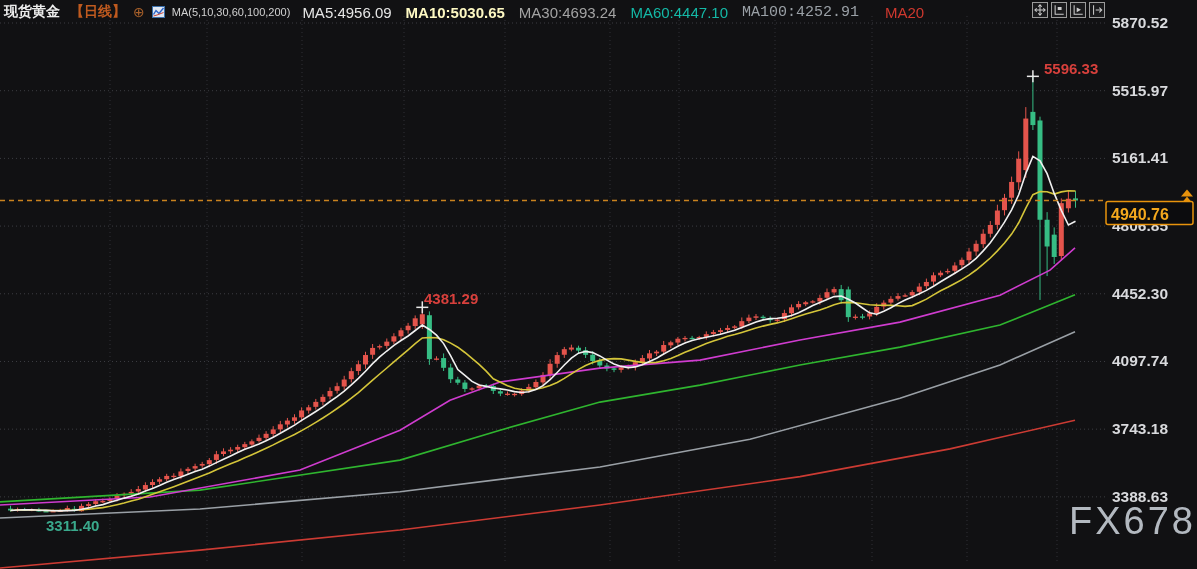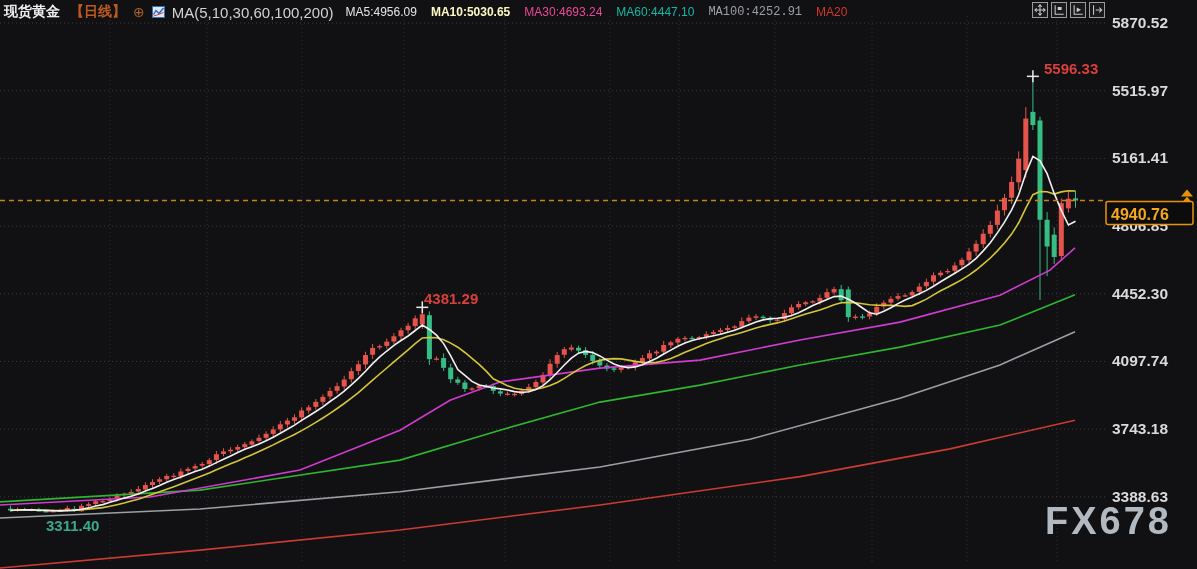--- a/index.html
+++ b/index.html
@@ -5,28 +5,28 @@
   html,body{margin:0;padding:0;background:#111113;width:1197px;height:569px;overflow:hidden;
     font-family:"Liberation Sans","DejaVu Sans",sans-serif;}
   #stage{position:relative;width:1197px;height:569px;background:#111113;}
   #chart{position:absolute;left:0;top:0;}
   .header{position:absolute;left:4px;top:2px;height:20px;display:flex;align-items:center;z-index:5;
     white-space:nowrap;}
   .title{color:#ececec;font-size:14px;font-weight:bold;font-family:Liberation Mono, monospace;}
   .tf{color:#bf5a1f;font-size:14px;font-weight:bold;margin-left:10px;}
   .cplus{color:#a8602a;font-size:14px;margin-left:7px;line-height:1;}
   .ind-icon{margin-left:7px;display:inline-flex;align-items:center;}
-  .magroup{color:#d2d2d2;font-size:15px;margin-left:7px;}
+  .magroup{color:#d2d2d2;font-size:11px;margin-left:7px;}
   .legend{display:inline-flex;margin-left:12px;}
-  .legend span{font-size:12px;margin-right:14px;}
+  .legend span{font-size:15px;margin-right:14px;}
   .toolbar{position:absolute;top:2px;right:92px;display:flex;z-index:6;}
   .tbtn{width:16px;height:16px;border:1px solid #9b9b9b;background:#1a1a1c;margin-left:3px;
     display:flex;align-items:center;justify-content:center;padding:0;cursor:pointer;}
-  .watermark{position:absolute;right:25px;top:500px;font-size:38px;letter-spacing:3px;
-    color:#b3b9c0;z-index:4;font-weight:bold;}
+  .watermark{position:absolute;right:1px;top:500px;font-size:38px;letter-spacing:3px;
+    color:#b3b9c0;z-index:4;}
 </style>
 </head>
 <body>
 <div id="stage">
 
 <svg id="chart" width="1197" height="569">
       <g>
         <line x1="0" y1="23" x2="1105" y2="23" stroke="#3c3d42" stroke-width="1" stroke-dasharray="1 3"></line>
         <line x1="0" y1="90.693218267909" x2="1105" y2="90.693218267909" stroke="#3c3d42" stroke-width="1" stroke-dasharray="1 3"></line>
         <line x1="0" y1="158.38834580724009" x2="1105" y2="158.38834580724009" stroke="#3c3d42" stroke-width="1" stroke-dasharray="1 3"></line>
@@ -395,24 +395,24 @@
     <svg width="13" height="12" viewBox="0 0 13 12">
       <rect x="0.5" y="0.5" width="12" height="11" fill="#dfe7f2" stroke="#3a6ea8"></rect>
       <polyline points="1.5,8.5 4,4.5 7,7.5 11.5,2" fill="none" stroke="#2a62c8" stroke-width="1.4"></polyline>
       <polyline points="1.5,10 5,9 11.5,6.5" fill="none" stroke="#c8453a" stroke-width="1"></polyline>
     </svg>
   </span>
   <span class="magroup">MA(5,10,30,60,100,200)</span>
   <span class="legend" id="legend">
         <span style="color: rgb(230, 230, 230);">MA5:4956.09</span>
         <span style="color: #fef9c3; font-weight: bold;">MA10:5030.65</span>
-        <span style="color: #ec4899;">MA30:4693.24</span>
+        <span style="color: #a3a3a3;">MA30:4693.24</span>
         <span style="color: #14b8a6;">MA60:4447.10</span>
         <span style="color: rgb(154, 160, 166); font-family: Liberation Mono, monospace;">MA100:4252.91</span>
-        <span style="color: rgb(207, 56, 46);">MA20</span>
+        <span style="color: rgb(207, 56, 46); margin-left: 12px;">MA20</span>
       </span>
 </div>
 
 <div class="toolbar">
   <button class="tbtn">
     <svg width="12" height="12" viewBox="0 0 14 14" fill="none" stroke="#cccccc" stroke-width="1.2">
       <path d="M7 2v10M2 7h10"></path>
       <path d="M5 3.2 7 1l2 2.2M5 10.8 7 13l2-2.2M3.2 5 1 7l2.2 2M10.8 5 13 7l-2.2 2" fill="none"></path>
     </svg>
   </button>

